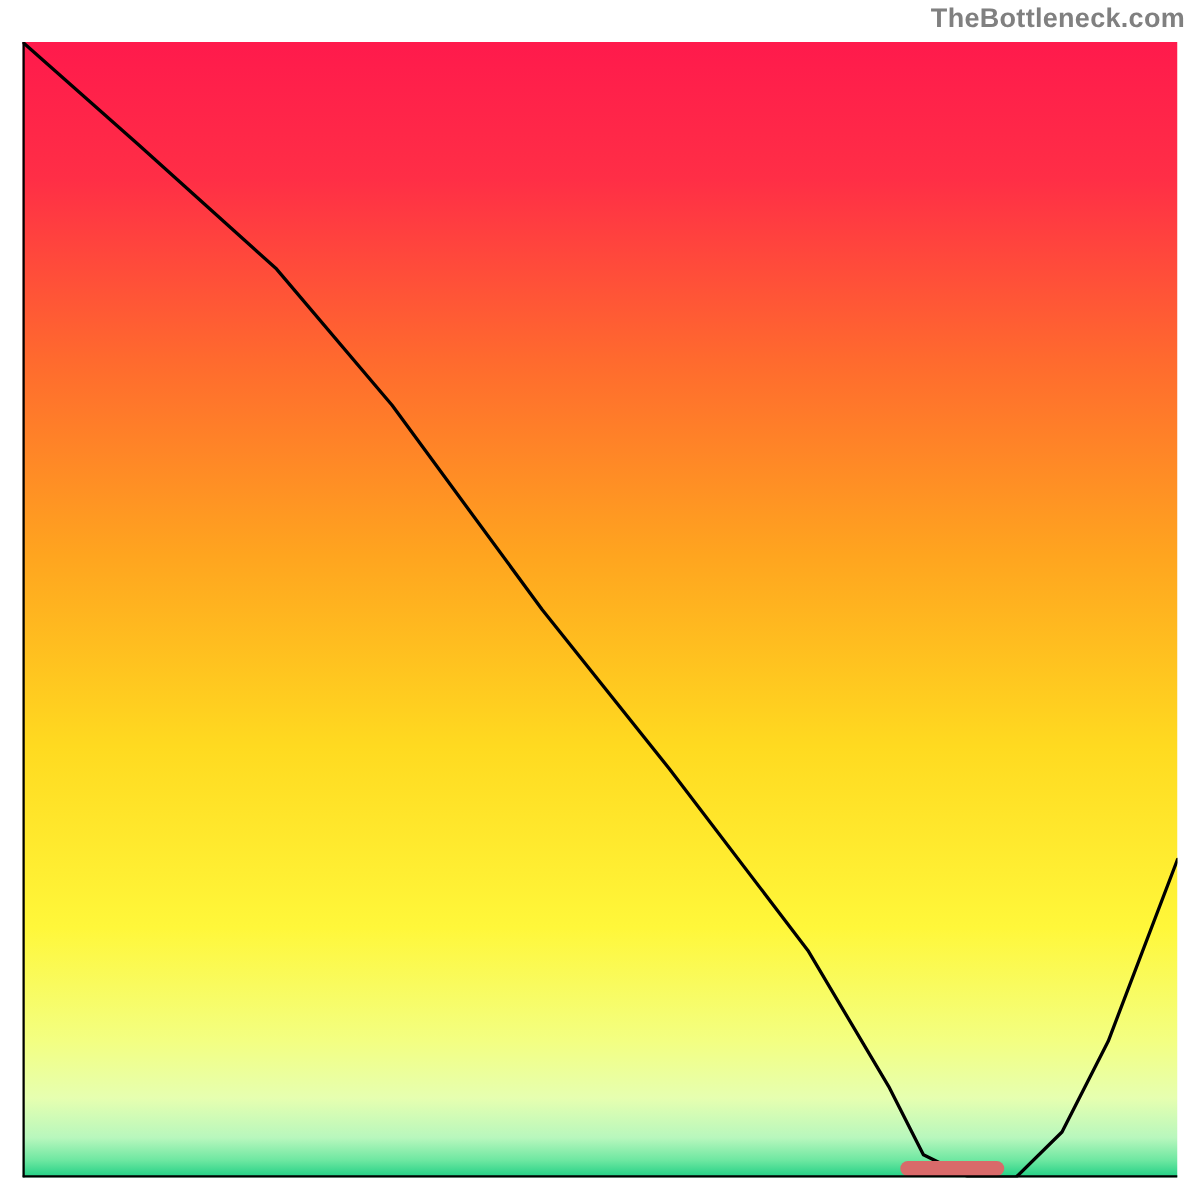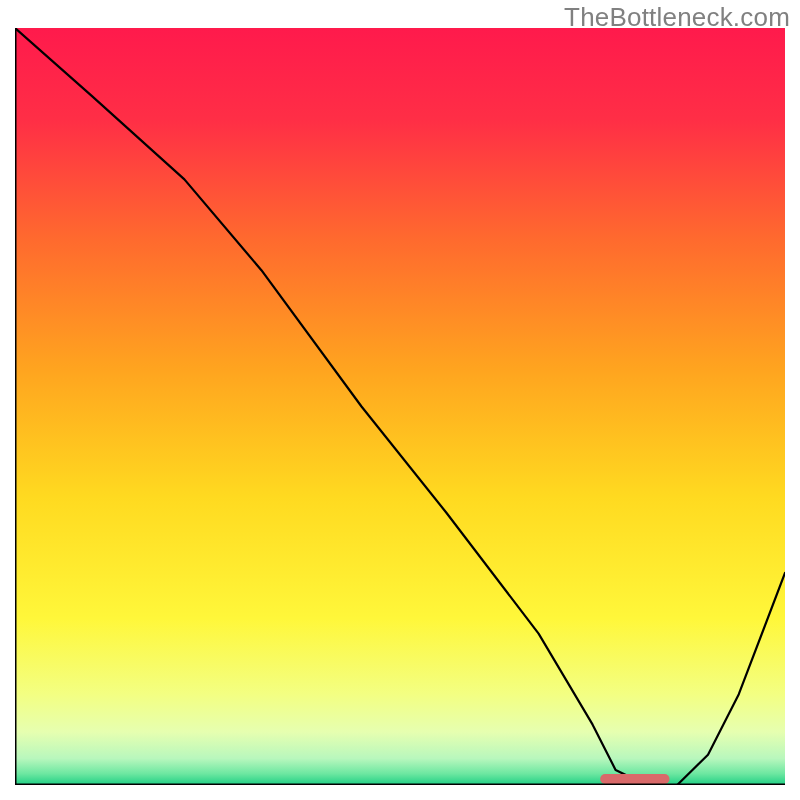--- a/index.html
+++ b/index.html
@@ -13,22 +13,22 @@
   .container {
     position: relative;
     width: 800px;
     height: 800px;
   }
   .watermark {
     position: absolute;
     top: 2px;
     right: 10px;
     font-family: Arial, Helvetica, sans-serif;
-    font-size: 26px;
-    font-weight: 400;
+    font-size: 18px;
+    font-weight: 700;
     color: #808080;
     letter-spacing: 0.2px;
   }
   .plot {
     position: absolute;
     left: 15px;
     top: 28px;
     width: 770px;
     height: 757px;
   }

